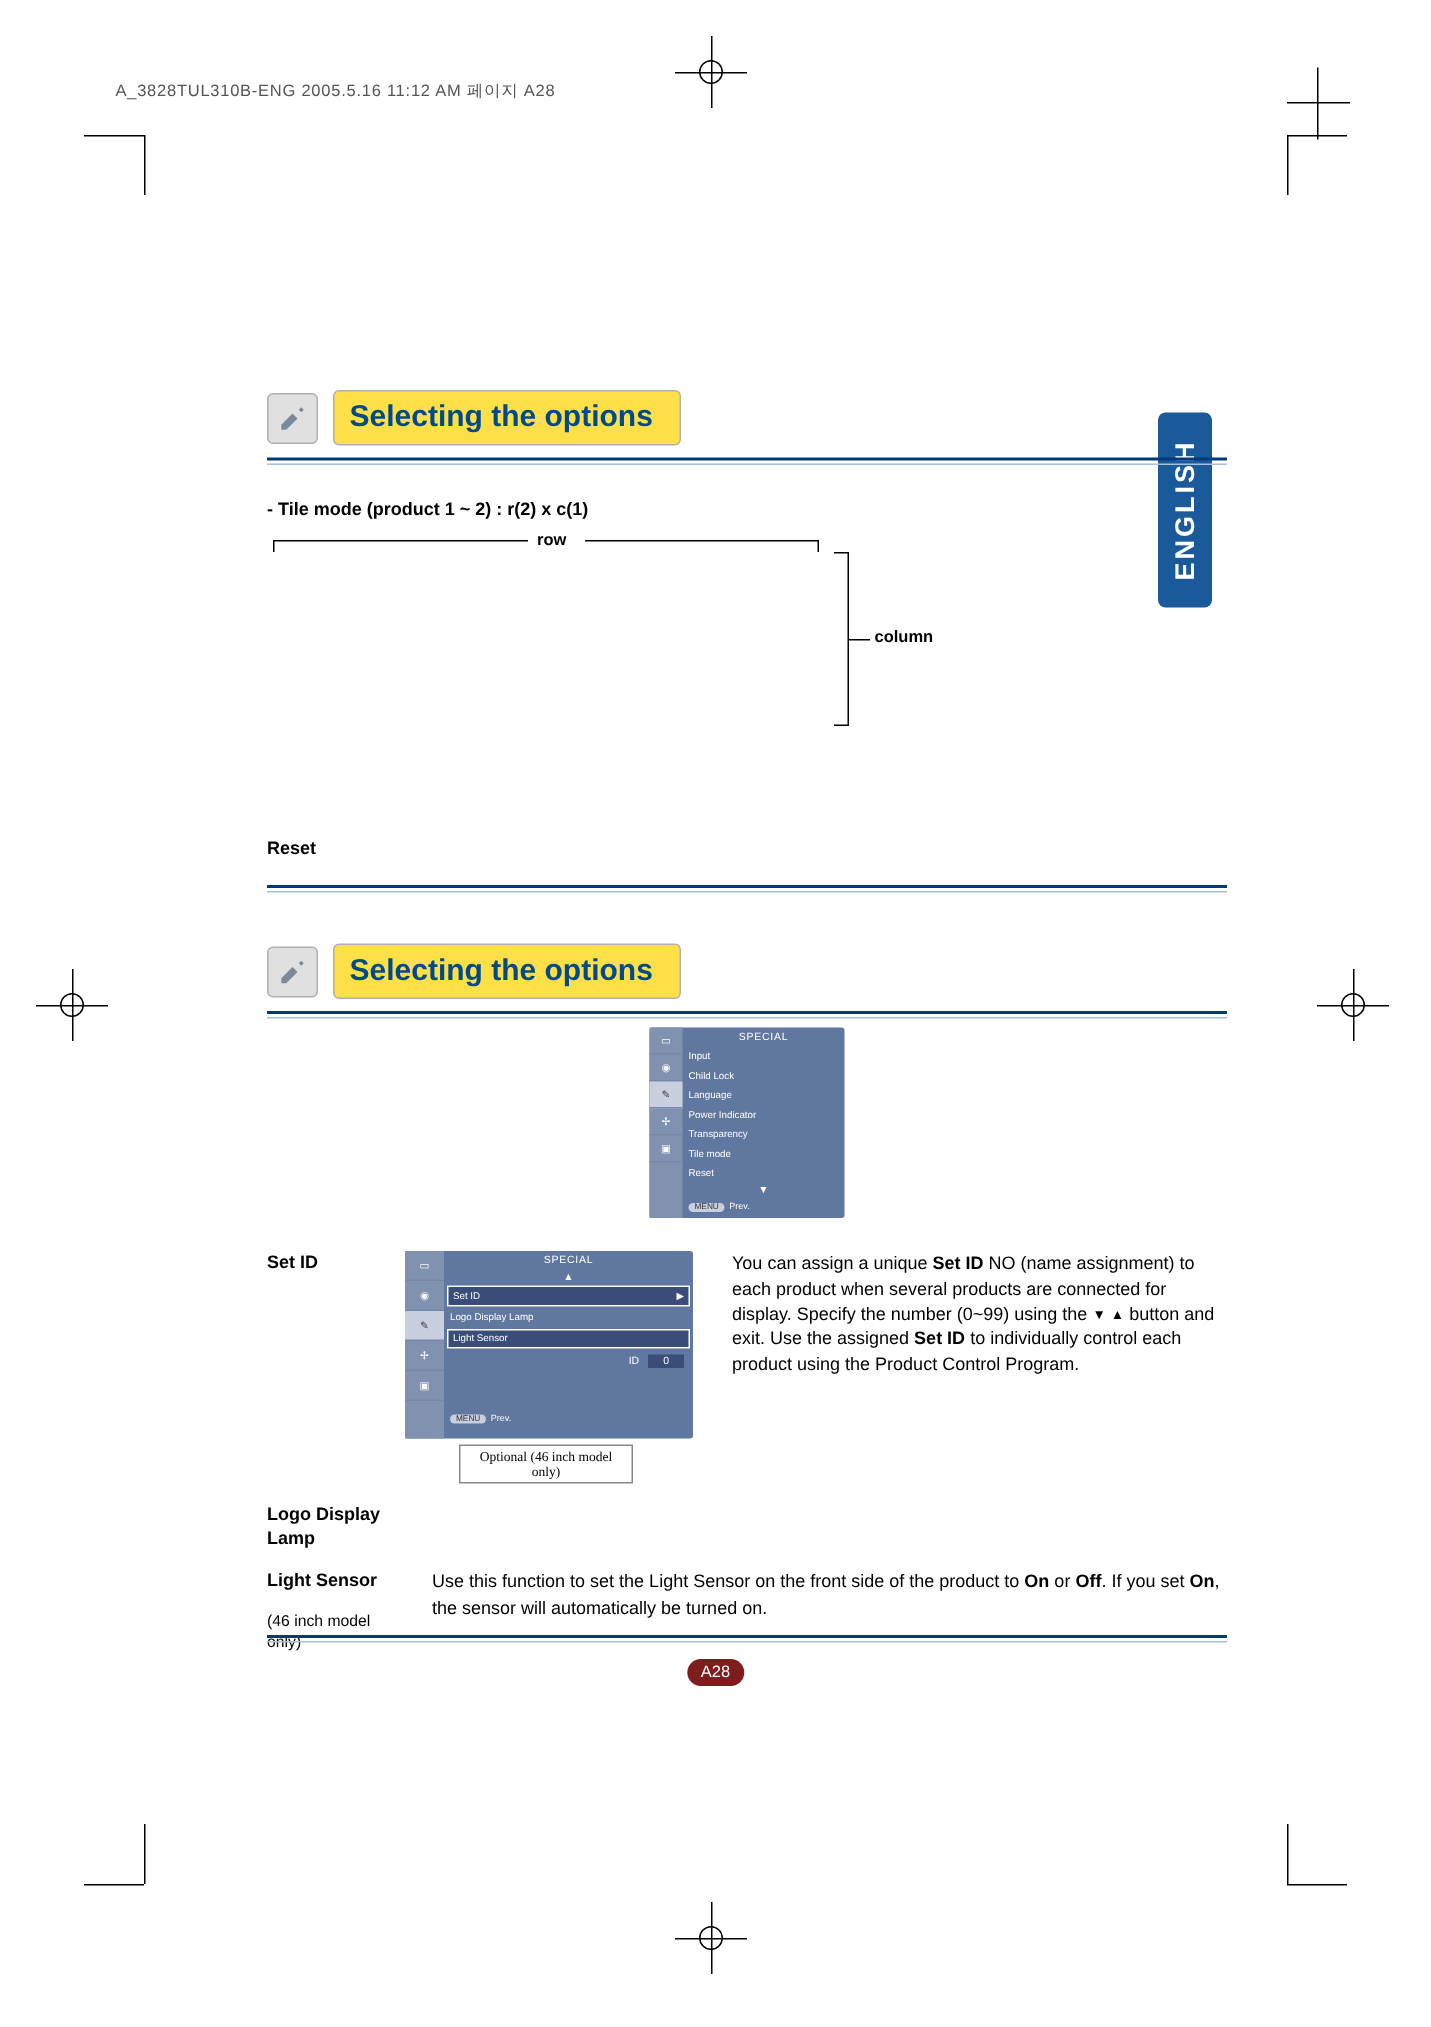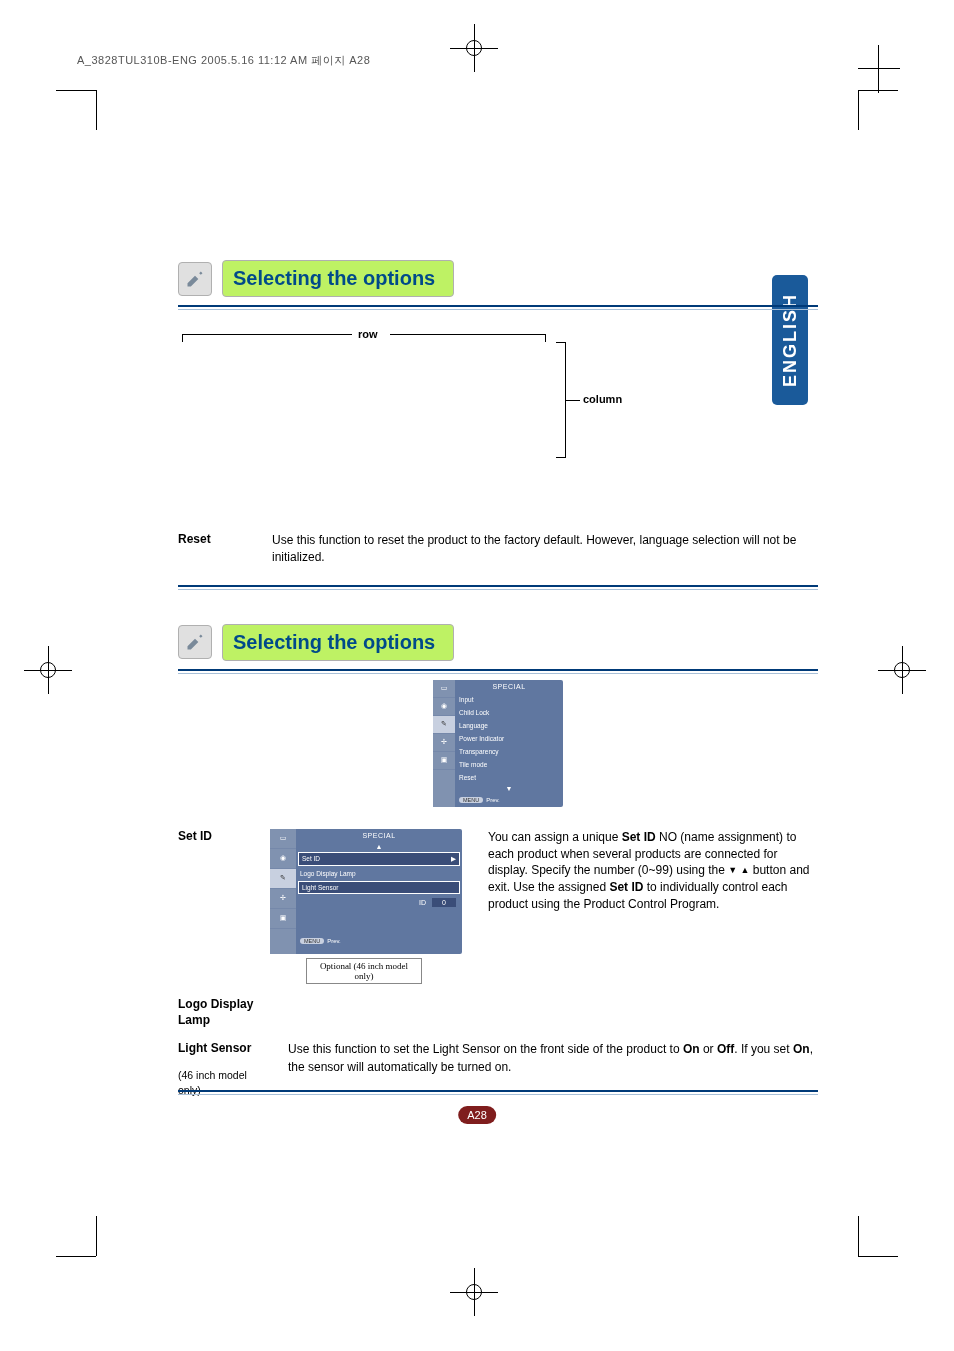--- a/index.html
+++ b/index.html
@@ -36,21 +36,21 @@
   .header-text { position: absolute; top: 53px; left: 77px; font-size: 11px; color: #555; letter-spacing: 0.5px; }
 
   .content { position: absolute; top: 260px; left: 178px; width: 640px; }
   
   .lang-tab { position: absolute; top: 275px; left: 772px; width: 36px; height: 130px; background: #1a5a9a; border-radius: 5px; display: flex; align-items: center; justify-content: center; }
   .lang-tab span { color: #fff; font-weight: bold; font-size: 18px; letter-spacing: 2px; writing-mode: vertical-rl; transform: rotate(180deg); }
   
   .section-head { display: flex; align-items: center; gap: 10px; margin-bottom: 8px; }
   .notes-icon { width: 34px; height: 34px; background: #e0e0e0; border: 1px solid #b0b0b0; border-radius: 4px; display: flex; align-items: center; justify-content: center; }
   .notes-icon svg { width: 20px; height: 20px; }
-  .section-title { font-size: 20px; font-weight: bold; color: #004a8a; border: 1px solid #b0b0b0; border-radius: 4px; padding: 6px 18px 6px 10px; background: #bef264; }
+  .section-title { font-size: 20px; font-weight: bold; color: #004a8a; border: 1px solid #b0b0b0; border-radius: 4px; padding: 6px 18px 6px 10px; background: #fde047; }
   .rule-dark { height: 2px; background: #003a78; margin-bottom: 2px; }
   .rule-light { height: 1px; background: #a8c0d8; margin-bottom: 22px; }
   
   .tile-label { font-size: 12px; font-weight: bold; margin-bottom: 12px; }
   
   .tile-diagram { position: relative; width: 560px; height: 150px; }
   .row-label { position: absolute; top: -4px; left: 180px; font-size: 11px; font-weight: bold; }
   .row-line { position: absolute; top: 2px; left: 4px; height: 1px; background: #000; }
   .row-line::before, .row-line::after { content: ''; position: absolute; width: 1px; height: 8px; background: #000; top: 0; }
   .row-line.l1 { width: 170px; left: 4px;} .row-line.l1::before{left:0} .row-line.l1::after{display:none}
@@ -155,33 +155,33 @@
       <div class="notes-icon">
         <svg viewBox="0 0 24 24">
             <path fill="#7a8a9a" d="M3 17l9-9 4 4-9 9H3v-4zm18-12l-2-2-2 2 2 2 2-2z"></path>
           </svg>
       </div>
       <div class="section-title">Selecting the options</div>
     </div>
     <div class="rule-dark"></div>
     <div class="rule-light"></div>
 
+    <div class="tile-label">- <b>Tile mode (product 1 ~ 2) : r(2) x c(1)</b></div>
 
     <div class="tile-diagram">
       <div class="row-label">row</div>
       <div class="row-line l1"></div>
       <div class="row-line l2"></div>
       <div class="col-bracket"></div>
       <div class="col-line"></div>
       <div class="col-label">column</div>
     </div>
 
     <div class="def-row">
       <div class="term">Reset</div>
-      <div class="desc">Use this function to reset the product to the factory default. However, language selection will not be initialized.</div>
     </div>
 
     <div class="rule-dark"></div>
     <div class="rule-light" style="margin-bottom:12px;"></div>
     <div class="section-gap"></div>
 
     <div class="section-head">
       <div class="notes-icon">
         <svg viewBox="0 0 24 24">
             <path fill="#7a8a9a" d="M3 17l9-9 4 4-9 9H3v-4zm18-12l-2-2-2 2 2 2 2-2z"></path>

